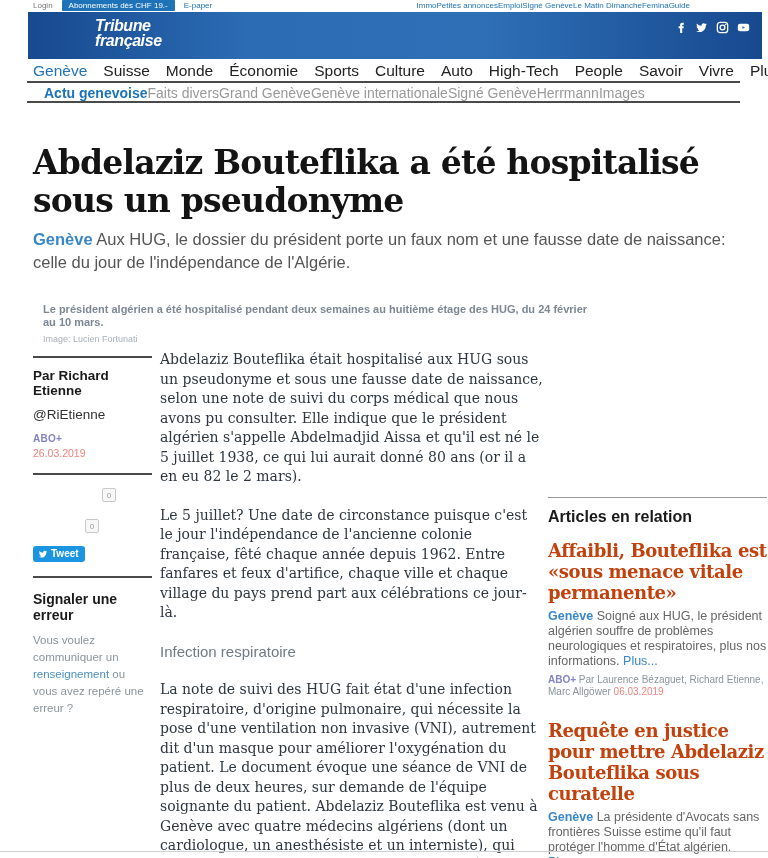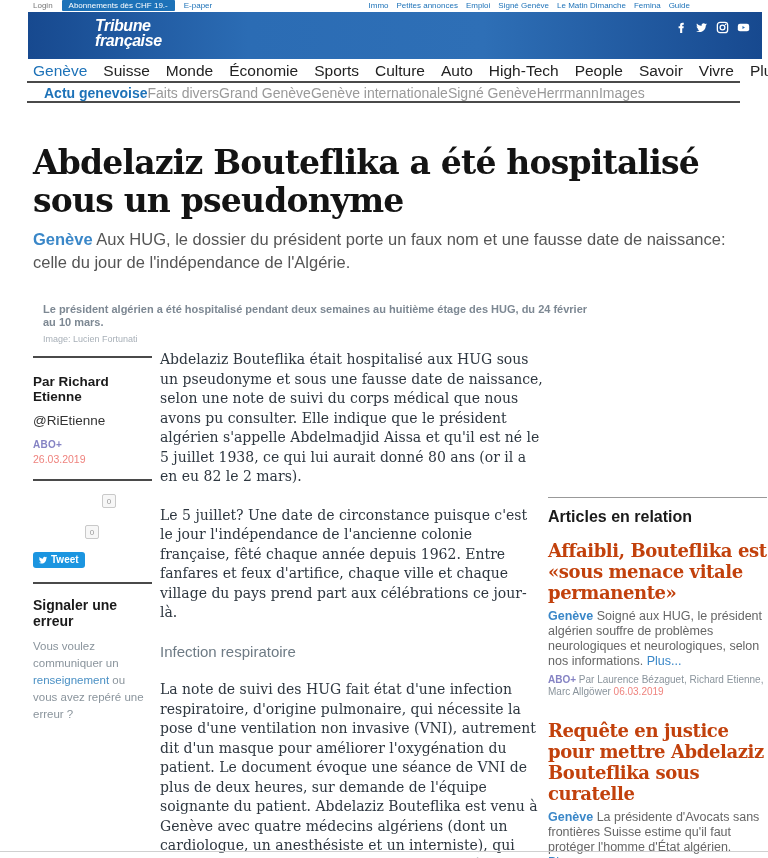--- a/index.html
+++ b/index.html
@@ -5,21 +5,21 @@
   * { box-sizing: border-box; margin: 0; padding: 0; }
   body { background: #fff; font-family: "Liberation Sans", sans-serif; }
   .page { position: relative; width: 768px; height: 858px; background: #fff; overflow: hidden; }
 
   
   .topbar { position: absolute; top: 0; left: 0; width: 696px; height: 11px;
             display: flex; align-items: center; gap: 9px; padding: 0 6px 0 33px;
             font-size: 8px; color: #777; overflow: hidden; }
   .topbar-subscribe { background: #1d72b8; color: #fff; padding: 1px 7px; border-radius: 1px; }
   .topbar-epaper { color: #1d72b8; }
-  .topbar-right { margin-left: auto; display: flex; gap: 8px; color: #1d72b8; white-space: nowrap; }
+  .topbar-right { margin-left: auto; display: flex; gap: 0; color: #1d72b8; white-space: nowrap; }
 
   
   .masthead { position: absolute; top: 12px; left: 28px; width: 734px; height: 47px;
               background: linear-gradient(to right, #17498f 0%, #2b6cb4 30%, #2e6fb6 62%, #17498f 100%); }
   .logo { position: absolute; left: 67px; top: 6px; color: #fff; font-weight: bold; font-style: italic;
           font-size: 16px; line-height: 15px; letter-spacing: -0.4px; cursor: pointer; }
   .social { position: absolute; right: 12px; top: 9px; display: flex; gap: 8px; align-items: center; }
   .social span { display: inline-flex; width: 13px; height: 13px; cursor: pointer; }
   .social svg { width: 13px; height: 13px; }
 
@@ -47,21 +47,21 @@
   .lead-label { color: #3a87c8; font-weight: bold; }
 
   
   .caption { position: absolute; top: 303px; left: 43px; width: 545px;
              font-size: 11px; font-weight: bold; color: #7d8893; line-height: 13px; }
   .credit { margin-top: 4px; font-size: 9px; font-weight: normal; color: #a8b0b8; }
 
   
   .rail { position: absolute; top: 356px; left: 33px; width: 119px; }
   .rail-rule { height: 2px; background: #4a4a4a; }
-  .author-name { margin-top: 16px; font-size: 13.5px; font-weight: bold; line-height: 15px; color: #1a1a1a; }
+  .author-name { margin-top: 10px; font-size: 13.5px; font-weight: bold; line-height: 15px; color: #1a1a1a; }
   .author-handle { margin-top: 9px; font-size: 13.5px; color: #333; cursor: pointer; }
   .abo { margin-top: 11px; font-size: 10px; font-weight: bold; color: #8583c4; letter-spacing: 0.3px; }
   .pub-date { margin-top: 3px; font-size: 10.5px; color: #ef837e; }
   .rail-rule-mid { margin-top: 14px; }
   .share-box { width: 14px; height: 14px; border: 1px solid #c9c9c9; border-radius: 2px;
                font-size: 8px; color: #999; display: flex; align-items: center; justify-content: center;
                cursor: pointer; background: #f7f7f7; }
   .share-box-1 { margin: 13px 0 0 69px; }
   .share-box-2 { margin: 17px 0 0 52px; }
   .tweet-btn { margin-top: 13px; display: inline-flex; align-items: center; gap: 3px;
@@ -220,21 +220,21 @@
   </div>
 
   <div class="sidebar">
     <div class="sidebar-rule"></div>
     <div class="sidebar-heading">Articles en relation</div>
 
     <div>
       <div class="rel-title">Affaibli, Bouteflika est «sous menace vitale permanente»</div>
       <div class="rel-teaser">
         <span class="rel-label">Genève</span>
-        <span>Soigné aux HUG, le président algérien souffre de problèmes neurologiques et neurologiques, selon nos informations.</span>
+        <span>Soigné aux HUG, le président algérien souffre de problèmes neurologiques et respiratoires, plus nos informations.</span>
         <span class="rel-more">Plus...</span>
       </div>
       <div class="rel-byline">
         <span class="rel-abo">ABO+</span>
         <span>Par Laurence Bézaguet, Richard Etienne, Marc Allgöwer</span>
         <span class="rel-date">06.03.2019</span>
       </div>
     </div>
 
     <div style="margin-top:22px;">

